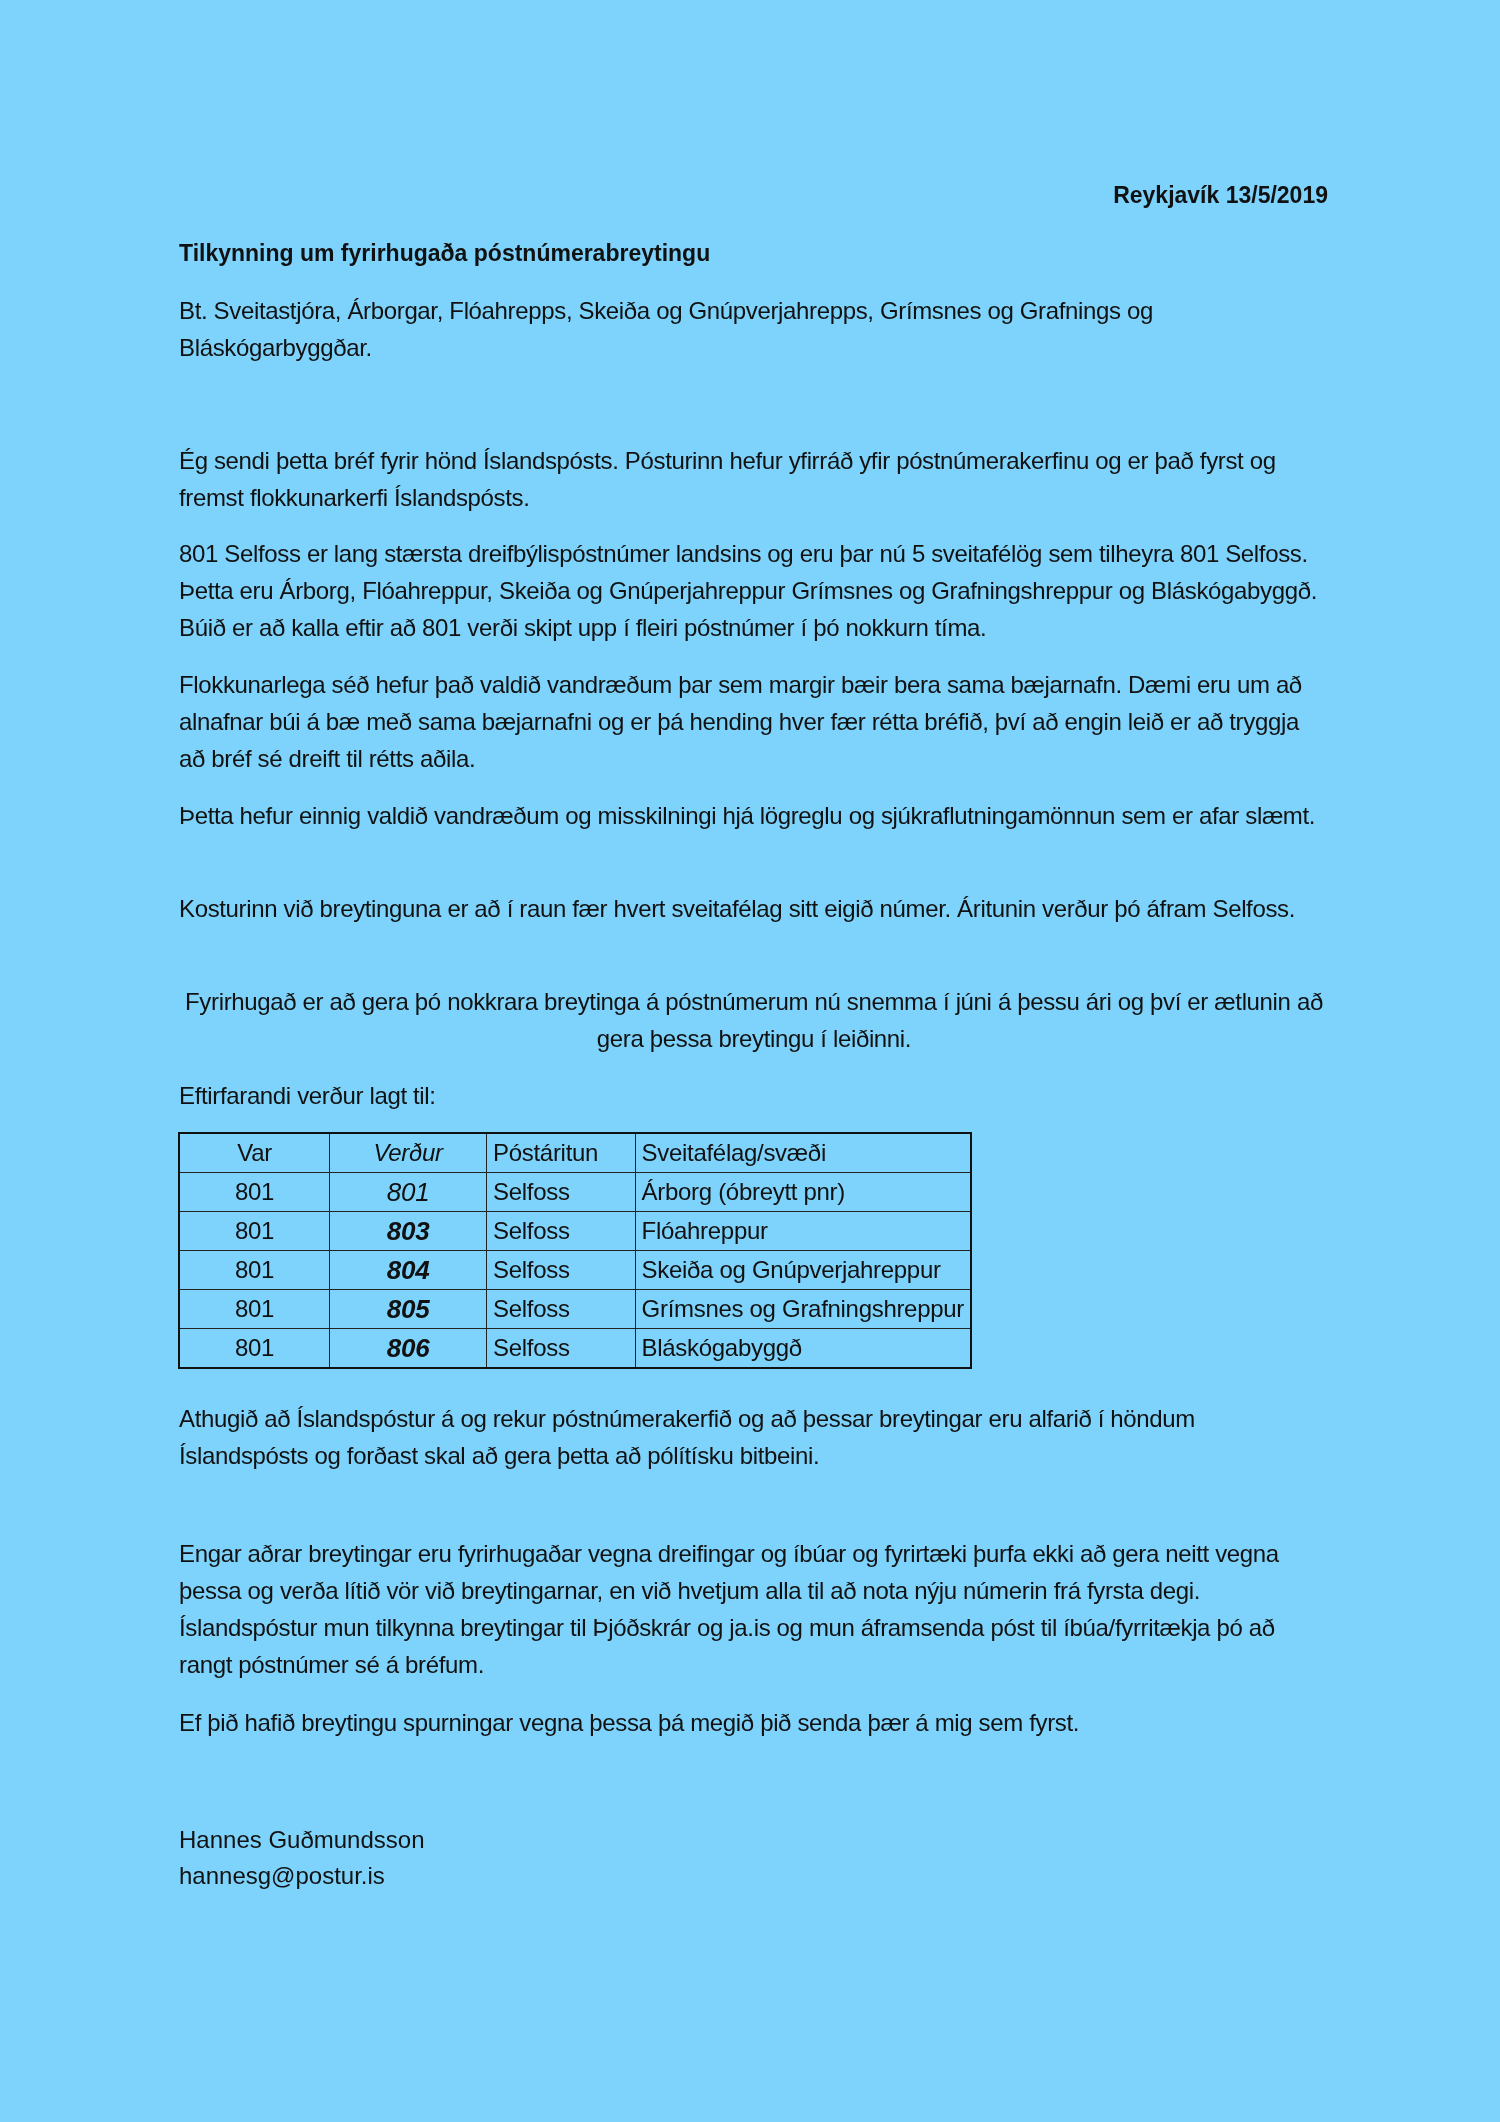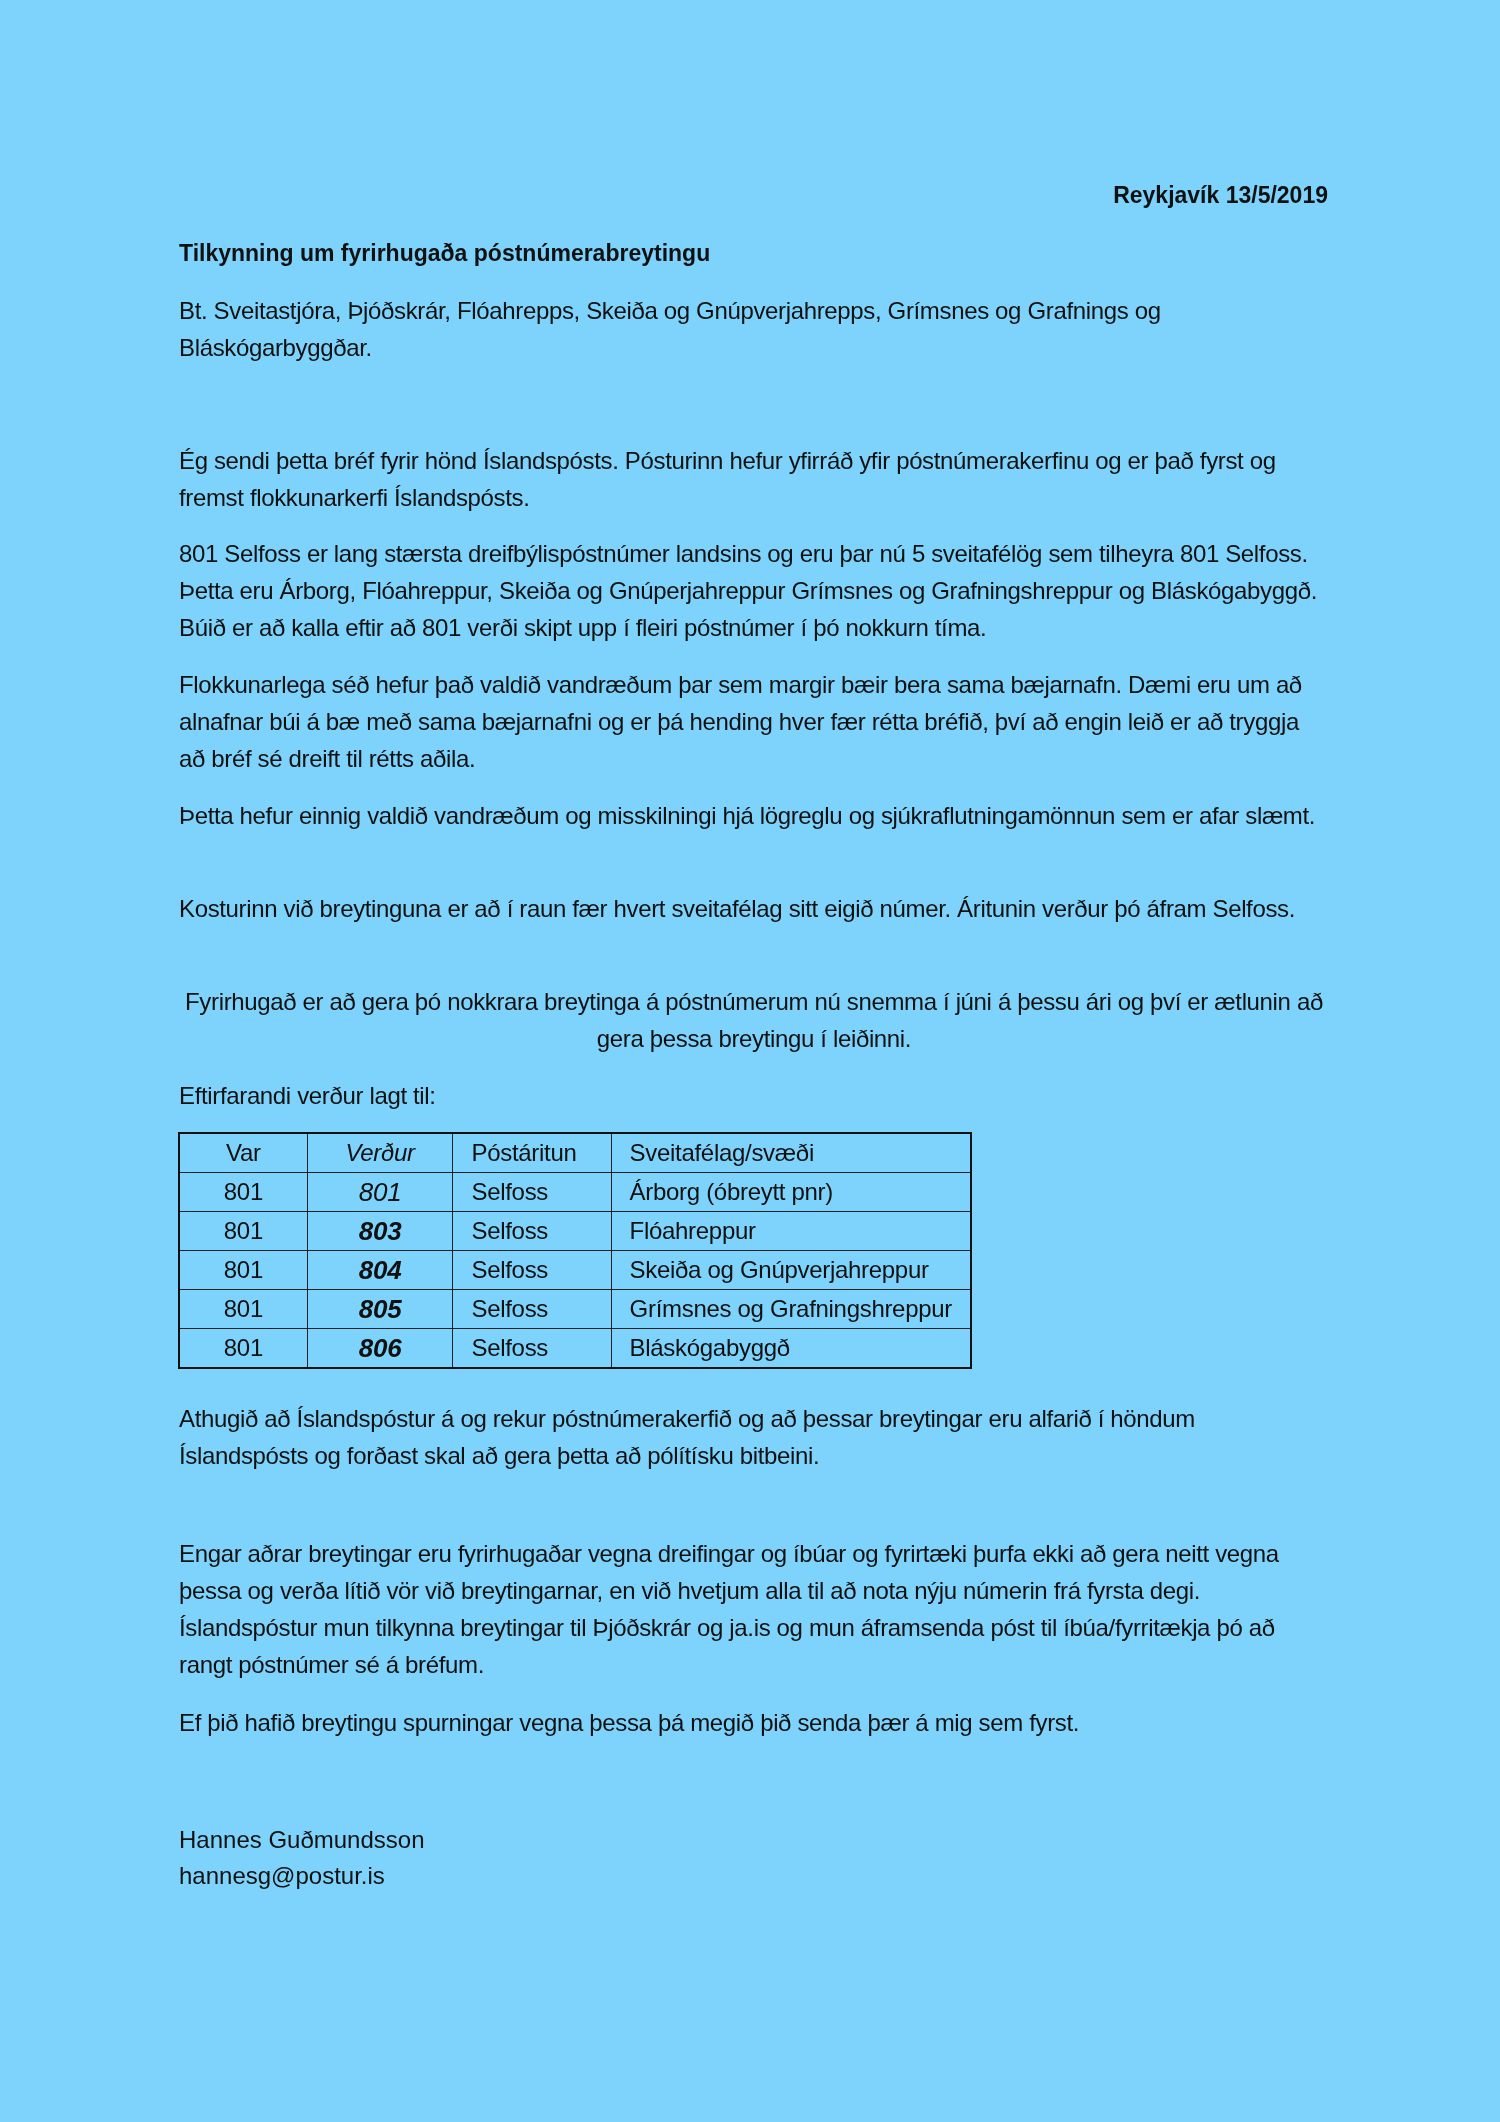--- a/index.html
+++ b/index.html
@@ -64,21 +64,21 @@
       top: 1132px;
       width: 794px;
       border-collapse: collapse;
       border: 2.5px solid #111;
       font-size: 24px;
       letter-spacing: -0.3px;
     }
     .postal-table th, .postal-table td {
       border: 1.5px solid #222;
       height: 38px;
-      padding: 0 18px;
+      padding: 0 6px;
       font-weight: normal;
       line-height: 38px;
       white-space: nowrap;
       margin-left: 14px;
     }
     .postal-table .col-var { width: 145px; text-align: center; }
     .postal-table .col-verdur { width: 150px; text-align: center; font-style: italic; }
     .postal-table .col-post { width: 138px; text-align: left; }
     .postal-table .col-svaedi { text-align: left; }
     .postal-table td.new-code { font-size: 26px; }
@@ -95,21 +95,21 @@
   </style>
 </head>
 <body>
 
 <div class="page">
 
   <div class="date">Reykjavík 13/5/2019</div>
 
   <div class="subject">Tilkynning um fyrirhugaða póstnúmerabreytingu</div>
 
-  <div class="para recipient">Bt. Sveitastjóra, Þjóðskrár, Flóahrepps, Skeiða og Gnúpverjahrepps, Grímsnes og Grafnings og Bláskógarbyggðar.</div>
+  <div class="para recipient">Bt. Sveitastjóra, Árborgar, Flóahrepps, Skeiða og Gnúpverjahrepps, Grímsnes og Grafnings og Bláskógarbyggðar.</div>
 
   <div class="para p1">Ég sendi þetta bréf fyrir hönd Íslandspósts.  Pósturinn hefur yfirráð yfir póstnúmerakerfinu og er það fyrst og fremst flokkunarkerfi Íslandspósts.</div>
   <div class="para p2">801 Selfoss er lang stærsta dreifbýlispóstnúmer landsins og eru þar nú 5 sveitafélög sem tilheyra 801 Selfoss.  Þetta eru Árborg, Flóahreppur, Skeiða og Gnúperjahreppur Grímsnes og Grafningshreppur og Bláskógabyggð. Búið er að kalla eftir að 801 verði skipt upp í fleiri póstnúmer í þó nokkurn tíma.</div>
   <div class="para p3">Flokkunarlega séð hefur það valdið vandræðum þar sem margir bæir bera sama bæjarnafn.  Dæmi eru um að alnafnar búi  á bæ með sama bæjarnafni og er þá hending hver fær rétta bréfið, því að engin leið er að tryggja að bréf sé dreift til rétts aðila.</div>
   <div class="para p4">Þetta hefur einnig valdið vandræðum og misskilningi hjá lögreglu og sjúkraflutningamönnun sem er afar slæmt.</div>
   <div class="para p5">Kosturinn við breytinguna er að í raun fær hvert sveitafélag sitt eigið númer.  Áritunin verður þó áfram Selfoss.</div>
   <div class="para p6">Fyrirhugað er að gera þó nokkrara breytinga á póstnúmerum nú snemma í júni á þessu ári og því er ætlunin að gera þessa breytingu í leiðinni.</div>
   <div class="para p7">Eftirfarandi verður lagt til:</div>
 
   <table class="postal-table">

